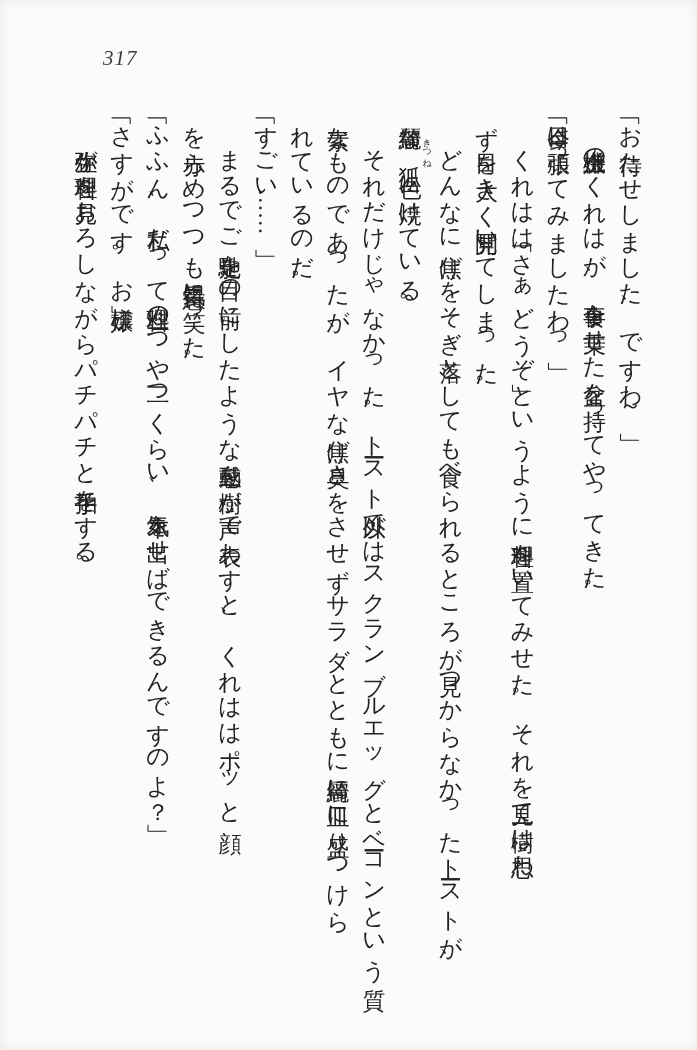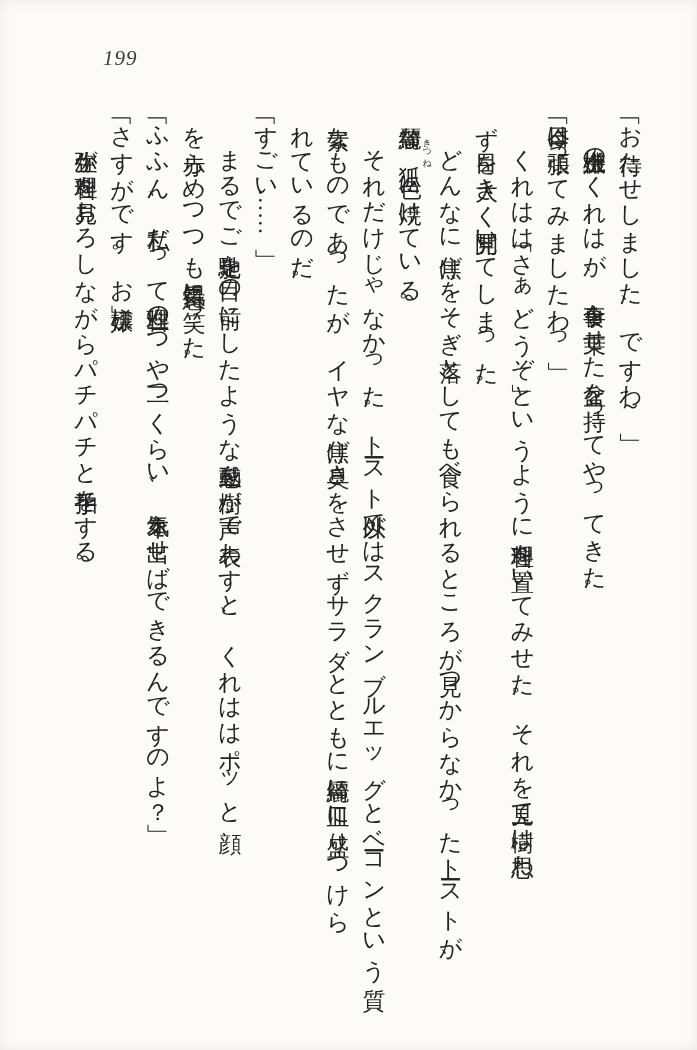--- a/index.html
+++ b/index.html
@@ -49,21 +49,21 @@
   rt {
     font-size: 9px;
     letter-spacing: 0;
     color: #2c2c2c;
   }
 </style>
 </head>
 <body>
 
 <div class="page">
-  <div class="page-number">199</div>
+  <div class="page-number">317</div>
   <div class="text-block" id="text-block">
       <div class="col">「お待たせしました、ですわ～」</div>
       <div class="col indent">上機嫌のくれはが、食事を乗せた盆を持ってやってきた。</div>
       <div class="col">「今日は頑張ってみましたわっ」</div>
       <div class="col indent">くれはは「さぁどうぞ」というように料理を置いてみせた。それを見て一樹は思わ</div>
       <div class="col">ず目を大きく見開いてしまった。</div>
       <div class="col indent">どんなに焦げをそぎ落としても食べられるところが見つからなかったトーストが、</div>
       <div class="col">綺麗な<ruby>狐<rt>きつね</rt></ruby>色に焼けている。</div>
       <div class="col indent">それだけじゃなかった。トースト以外ではスクランブルエッグとベーコンという質</div>
       <div class="col">素なものであったが、イヤな焦げ臭さをさせずサラダとともに綺麗に皿に盛りつけら</div>

